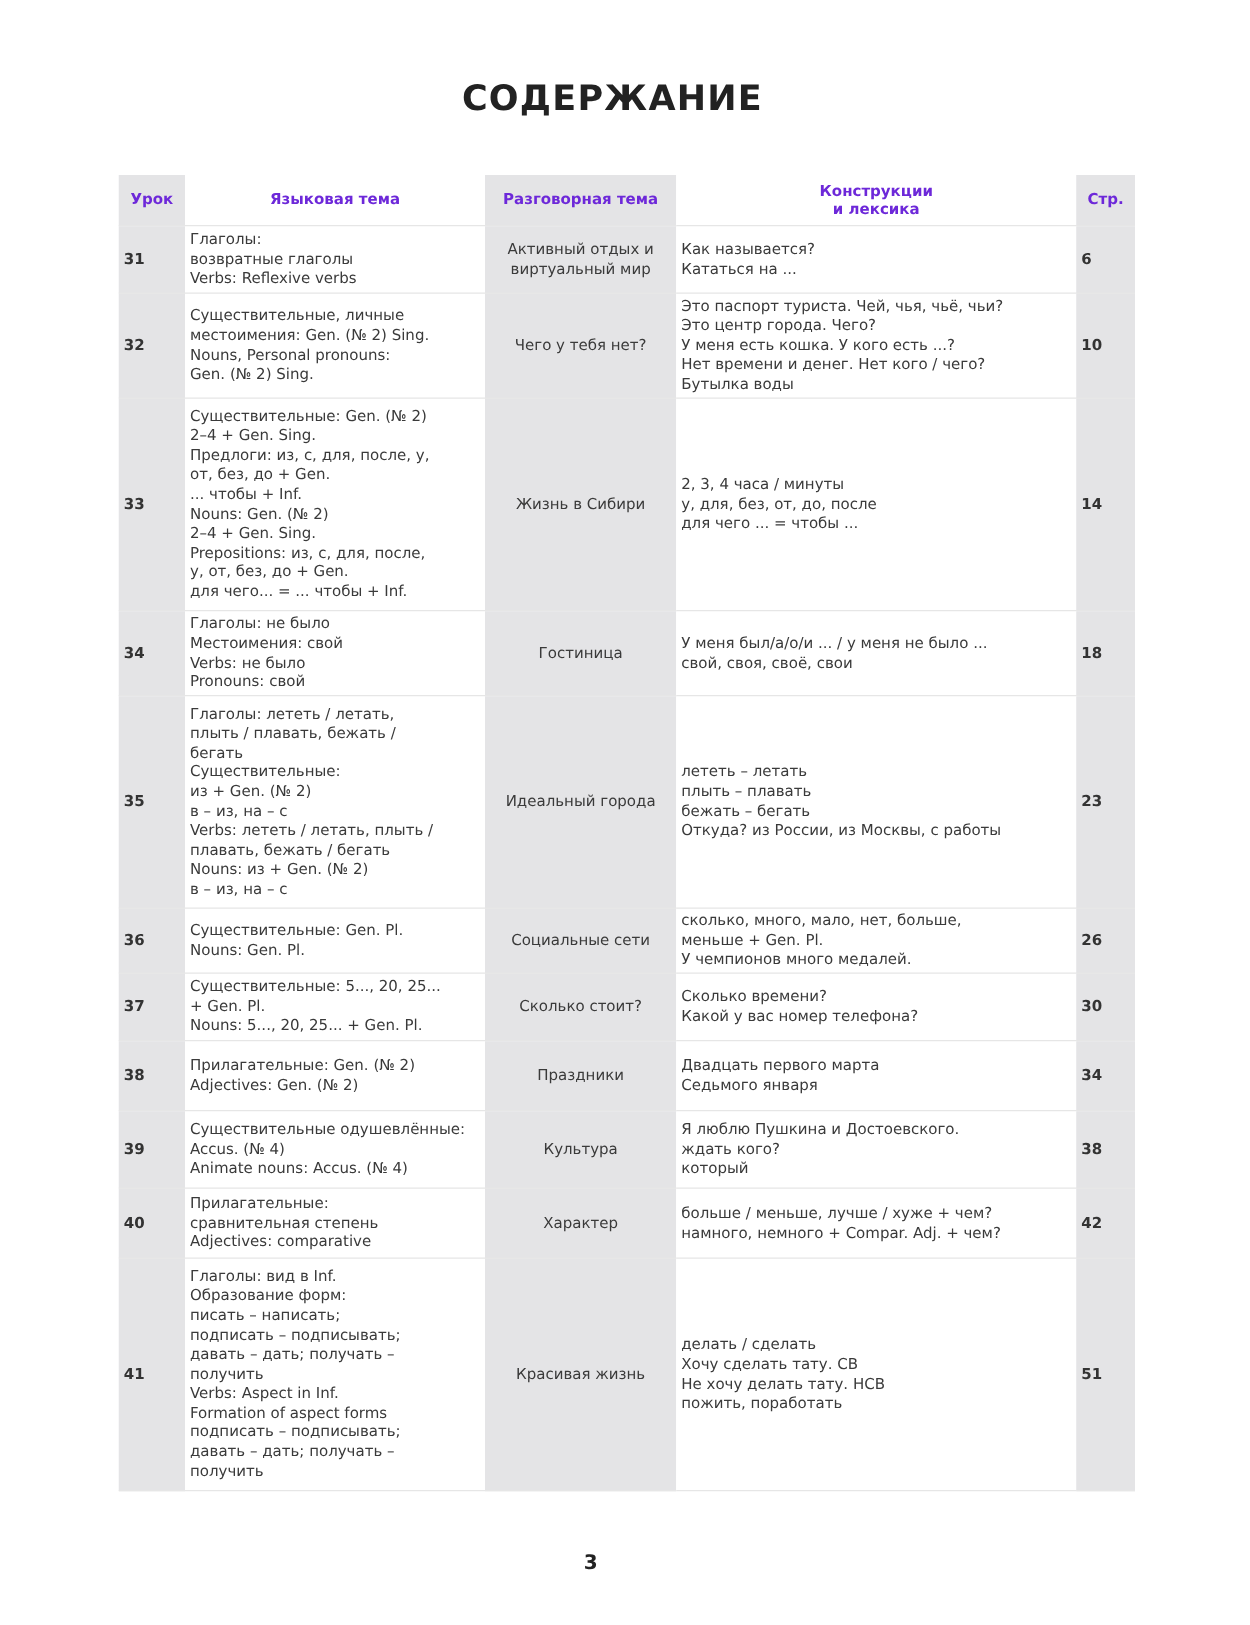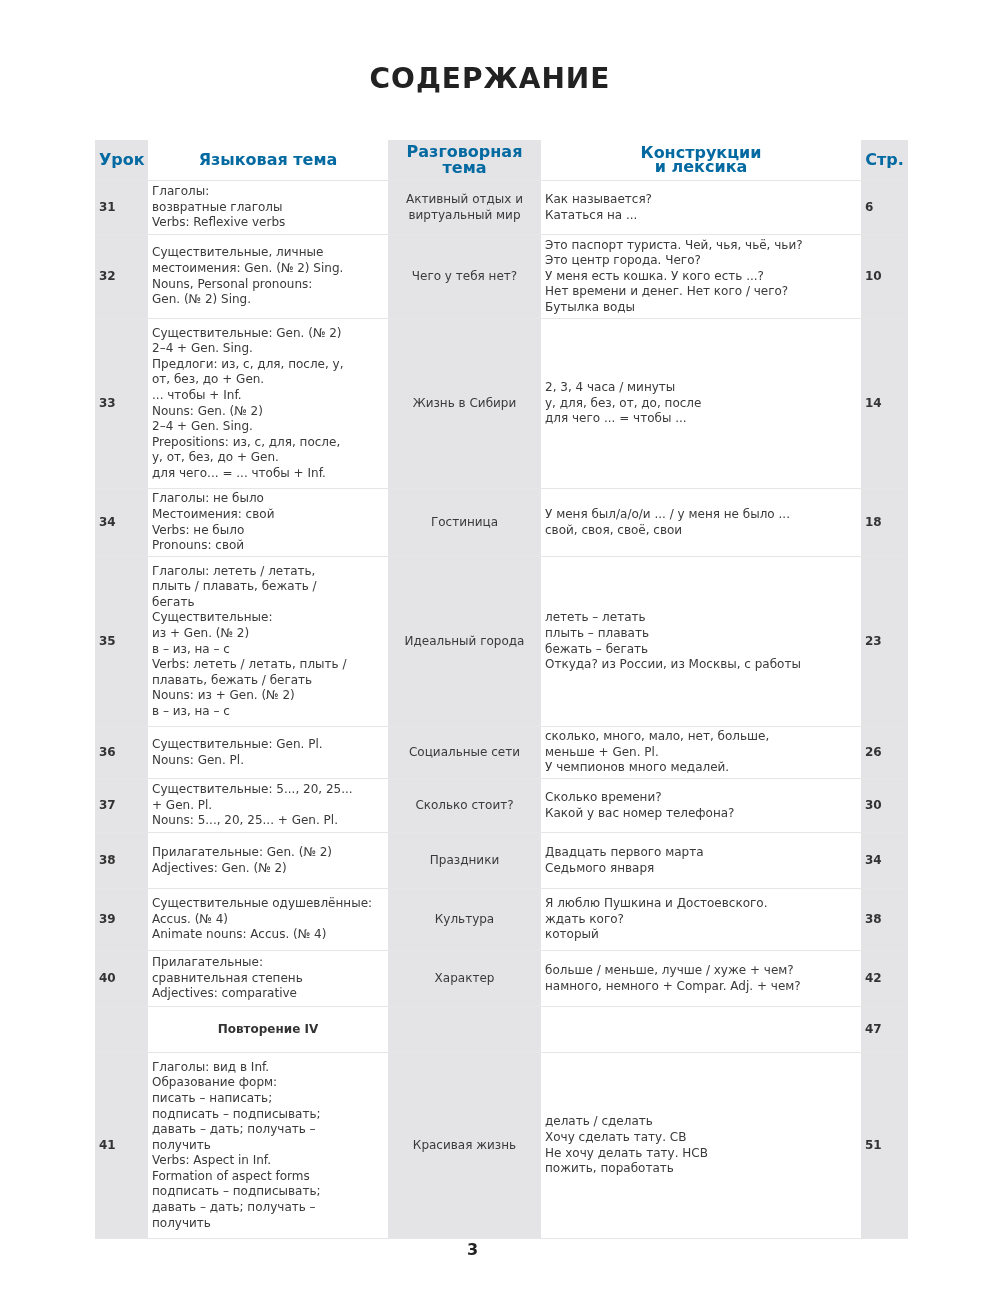--- a/index.html
+++ b/index.html
@@ -7,21 +7,21 @@
   .title { position: absolute; top: 62px; left: 0; width: 980px; text-align: center; font-size: 28px; font-weight: bold; color: #222; letter-spacing: 1px; }
   table.toc { position: absolute; top: 140px; left: 95px; width: 813px; border-collapse: collapse; table-layout: fixed; font-size: 12px; line-height: 15.6px; }
   table.toc td, table.toc th { padding: 2px 4px; vertical-align: middle; border-bottom: 1px solid #e6e6e6; }
   col.c-num { width: 53px; }
   col.c-lang { width: 240px; }
   col.c-conv { width: 153px; }
   col.c-cons { width: 320px; }
   col.c-page { width: 47px; }
   .gray { background: #e4e4e6; }
   .white { background: #ffffff; }
-  th { font-weight: bold; font-size: 16px; color: #0369a1; height: 36px; }
+  th { font-weight: bold; font-size: 12px; color: #6d28d9; height: 36px; }
   td.num, td.page { font-weight: bold; color: #333; }
   td.lang, td.cons { text-align: left; white-space: pre-line; vertical-align: top; padding-top: 3px; }
   td.cons { vertical-align: top; }
   td.conv { text-align: center; }
   td.review { text-align: center; font-weight: bold; color: #333; }
   .pagenum { position: absolute; top: 1240px; left: 0; width: 945px; text-align: center; font-weight: bold; font-size: 16px; color: #222; }
 </style>
 </head>
 <body>
 
@@ -159,27 +159,20 @@
       <tr style="height: 56px;">
         <td class="gray num">40</td>
         <td class="white lang">Прилагательные:
 сравнительная степень
 Adjectives: comparative</td>
         <td class="gray conv">Характер</td>
         <td class="white cons">больше / меньше, лучше / хуже + чем?
 намного, немного + Compar. Adj. + чем?</td>
         <td class="gray page">42</td>
       </tr>
-      <tr style="height: 46px;">
-        <td class="gray num"></td>
-        <td class="white review">Повторение IV</td>
-        <td class="gray conv"></td>
-        <td class="white cons"></td>
-        <td class="gray page">47</td>
-      </tr>
       <tr style="height: 186px;">
         <td class="gray num">41</td>
         <td class="white lang">Глаголы: вид в Inf.
 Образование форм:
 писать – написать;
 подписать – подписывать;
 давать – дать; получать –
 получить
 Verbs: Aspect in Inf.
 Formation of aspect forms

